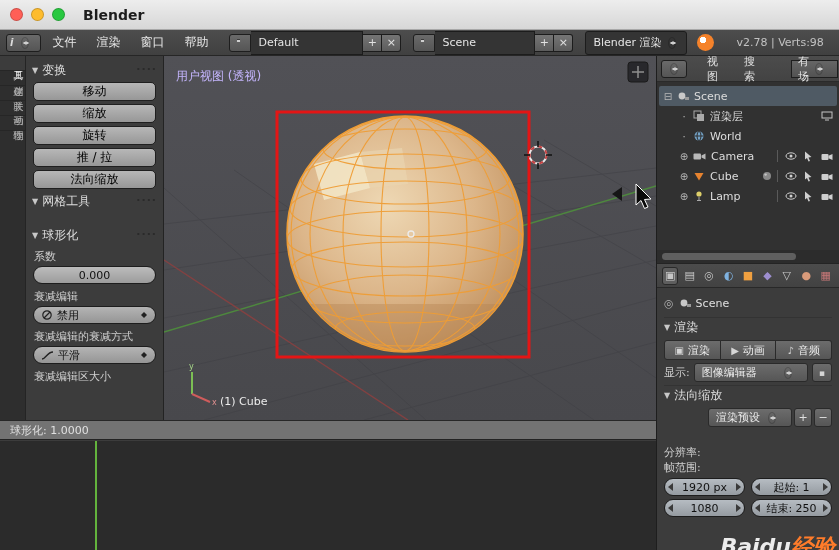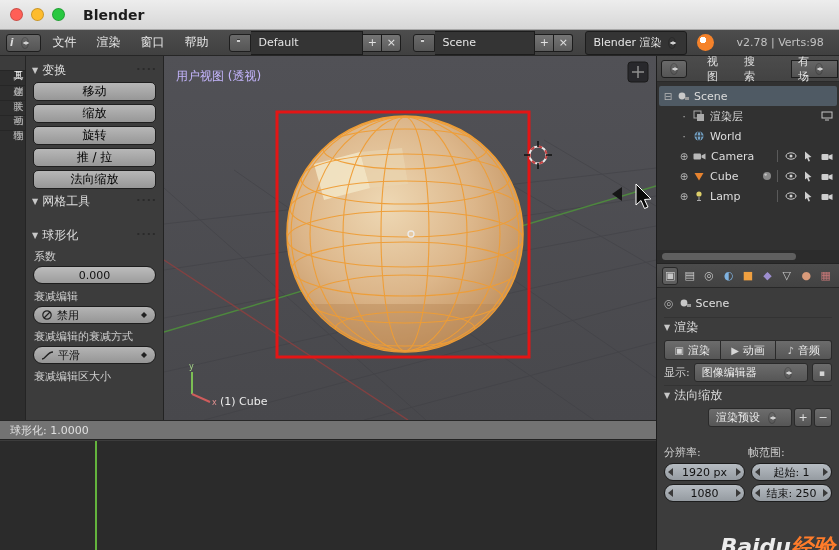--- a/index.html
+++ b/index.html
@@ -123,21 +123,21 @@
   .bicon{font-size:10px;color:#d6d6d6;}
   .disprow{display:flex;align-items:center;gap:4px;margin:3px 0;}
   .plabel{font-size:11px;color:#cfcfcf;flex:none;}
   .gdrop{height:19px;flex:1;border-radius:3px;background:linear-gradient(#6c6c6c,#565656);
     border:1px solid #2a2a2a;color:#ececec;font-size:11px;display:flex;align-items:center;padding:0 7px;}
   .lockbtn{width:20px;height:19px;border-radius:3px;background:linear-gradient(#6c6c6c,#565656);
     border:1px solid #2a2a2a;color:#d6d6d6;font-size:9px;display:flex;align-items:center;justify-content:center;}
   .presrow{display:flex;align-items:center;gap:2px;margin:3px 0;}
   .sqbtn{width:18px;height:19px;border-radius:3px;background:linear-gradient(#6c6c6c,#565656);
     border:1px solid #2a2a2a;color:#e0e0e0;font-size:11px;display:flex;align-items:center;justify-content:center;}
-  .twocol{display:flex;margin-top:18px;}
+  .twocol{display:flex;margin-top:18px;flex-direction:column;}
   .twocol span{flex:1;font-size:11px;color:#cfcfcf;}
   .stepgrid{display:grid;grid-template-columns:1fr 1fr;gap:3px 6px;margin-top:3px;}
   .stepper{height:18px;border-radius:9px;background:linear-gradient(#b6bcc2,#959ba1);
     border:1px solid #1d1d1d;color:#111;font-size:11px;display:flex;align-items:center;}
   .stepper .val{flex:1;text-align:center;}
   .arr{width:11px;height:100%;position:relative;flex:none;}
   .arr.l::after{content:"";position:absolute;left:3px;top:50%;margin-top:-4px;
     border:4px solid transparent;border-right:5px solid #3a3a3a;border-left:none;}
   .arr.r::after{content:"";position:absolute;right:3px;top:50%;margin-top:-4px;
     border:4px solid transparent;border-left:5px solid #3a3a3a;border-right:none;}

